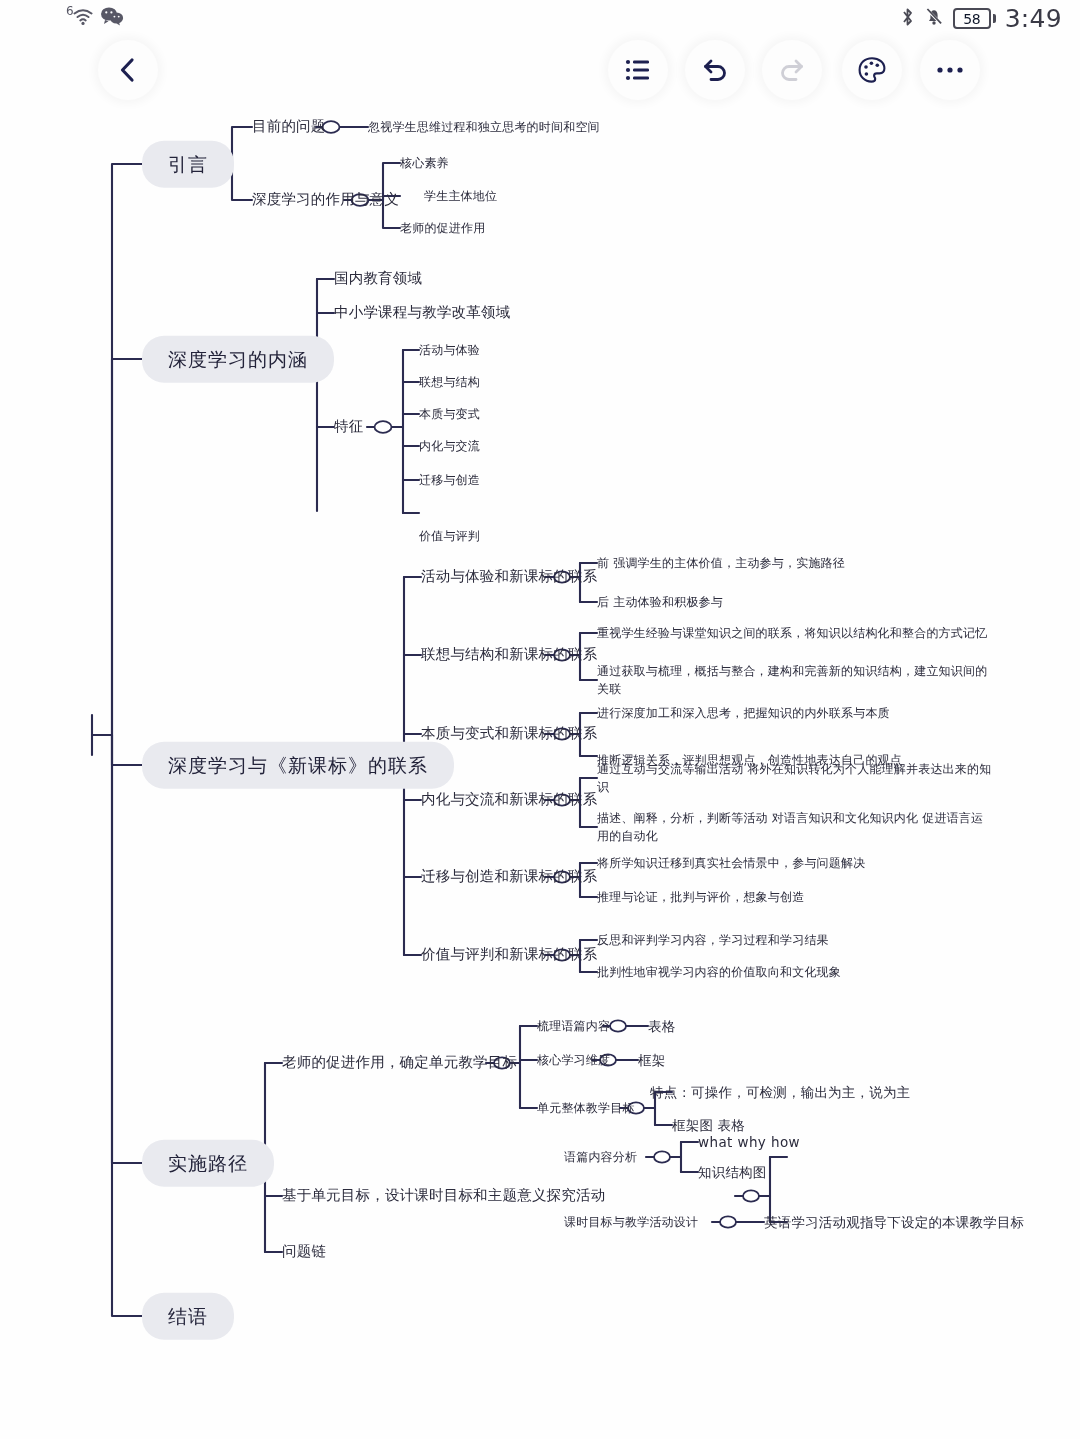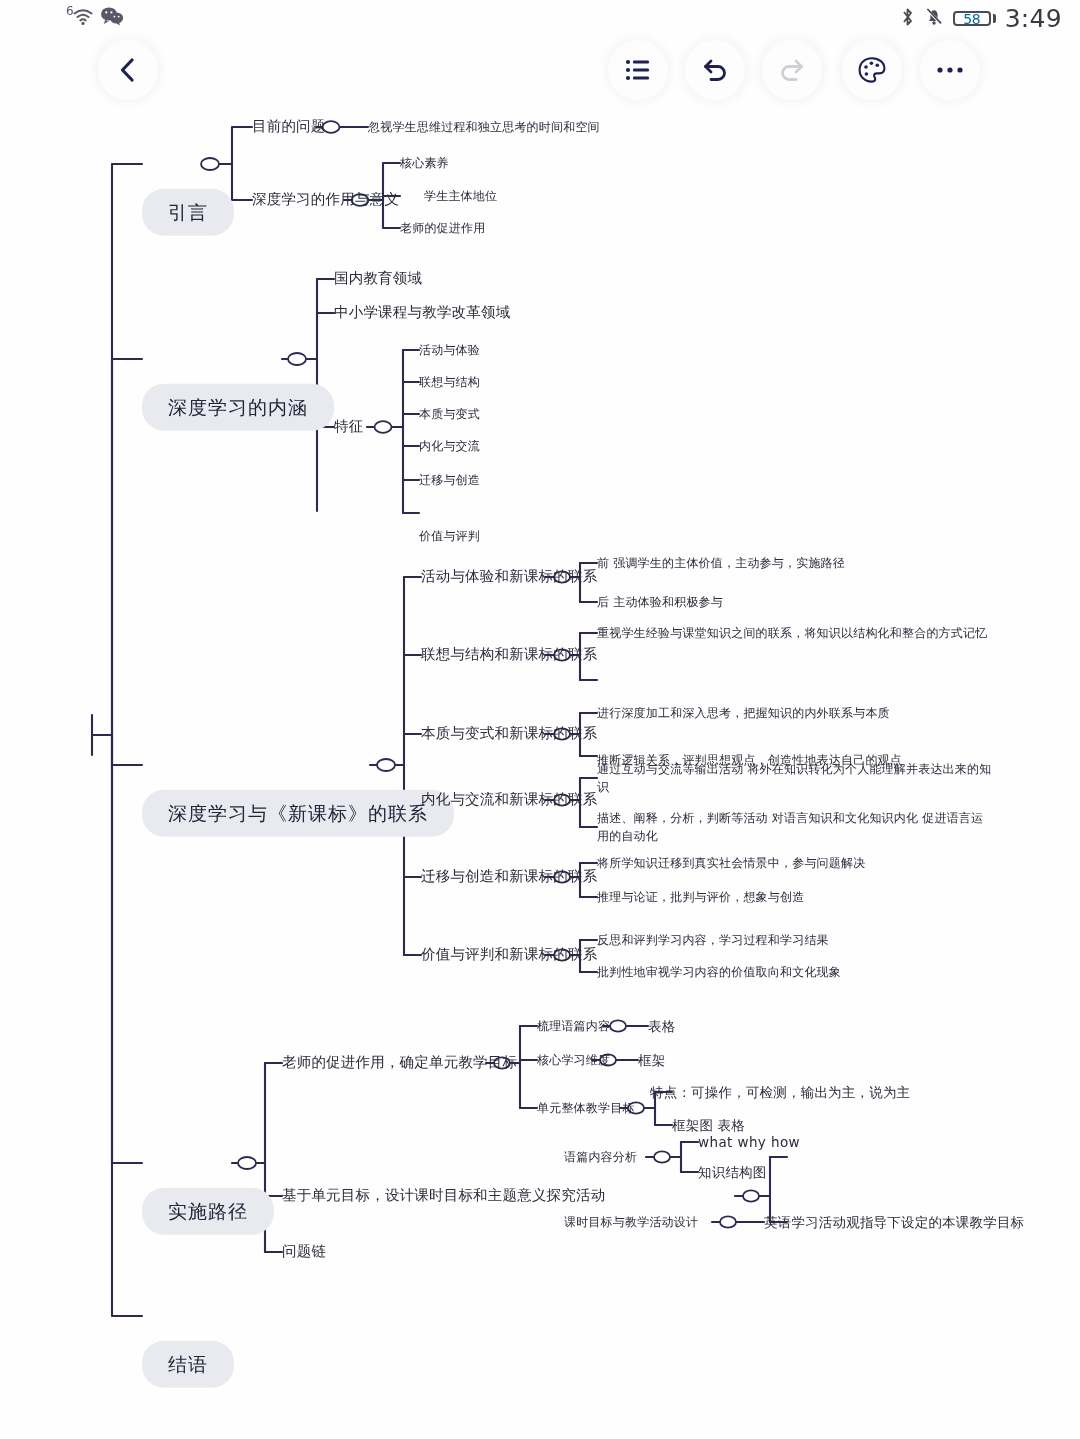--- a/index.html
+++ b/index.html
@@ -40,23 +40,23 @@
     letter-spacing: 0.3px;
     font-family: "DejaVu Sans", "Liberation Sans", sans-serif;
   }
   .battery {
     display: inline-flex;
     align-items: center;
   }
   .battery-body {
     border: 2px solid #4a4a55;
     border-radius: 4px;
-    width: 38px; height: 15px;
+    width: 38px; height: 21px;
     font-size: 14px;
-    color: #0369a1;
+    color: #0f172a;
     display: flex; align-items: center; justify-content: center;
     letter-spacing: -0.5px;
   }
   .battery-cap {
     width: 3px; height: 9px;
     background: #4a4a55;
     border-radius: 0 2px 2px 0;
     margin-left: 2px;
   }
   .wifi-wrap { position: relative; display:inline-block; }
@@ -99,21 +99,20 @@
     line-height: 1.5;
     letter-spacing: 0.2px;
   }
   .node.pill {
     background: #e9eaef;
     border-radius: 22px;
     padding: 9px 26px;
     font-size: 19px;
     color: #23233a;
     letter-spacing: 1px;
-    margin-top: 48px;
   }
   .node.wrap {
     white-space: normal;
   }
   .node.lvl2 { font-size: 14.5px; }
   .node.lvl3 { font-size: 12px; }
   .node.lvl4 { font-size: 13.5px; }
   .node.en { letter-spacing: 0.4px; }
 </style>
 </head>
@@ -399,20 +398,21 @@
     <div class="node lvl3" style="left:419px; top:436px;">价值与评判</div>
 
     <div class="node pill" style="left:142px; top:665px;">深度学习与《新课标》的联系</div>
 
     <div class="node lvl2" style="left:421px; top:477px;">活动与体验和新课标的联系</div>
     <div class="node lvl3" style="left:597px; top:463px;">前 强调学生的主体价值，主动参与，实施路径</div>
     <div class="node lvl3" style="left:597px; top:502px;">后 主动体验和积极参与</div>
 
     <div class="node lvl2" style="left:421px; top:555px;">联想与结构和新课标的联系</div>
     <div class="node lvl3" style="left:597px; top:533px;">重视学生经验与课堂知识之间的联系，将知识以结构化和整合的方式记忆</div>
+    <div class="node lvl3 wrap" style="left:597px; top:580px; width:392px;">通过获取与梳理，概括与整合，建构和完善新的知识结构，建立知识间的关联</div>
 
     <div class="node lvl2" style="left:421px; top:634px;">本质与变式和新课标的联系</div>
     <div class="node lvl3" style="left:597px; top:613px;">进行深度加工和深入思考，把握知识的内外联系与本质</div>
     <div class="node lvl3" style="left:597px; top:660px;">推断逻辑关系，评判思想观点，创造性地表达自己的观点</div>
 
     <div class="node lvl2" style="left:421px; top:700px;">内化与交流和新课标的联系</div>
     <div class="node lvl3 wrap" style="left:597px; top:678px; width:395px;">通过互动与交流等输出活动 将外在知识转化为个人能理解并表达出来的知识</div>
     <div class="node lvl3 wrap" style="left:597px; top:727px; width:395px;">描述、阐释，分析，判断等活动 对语言知识和文化知识内化 促进语言运用的自动化</div>
 
     <div class="node lvl2" style="left:421px; top:777px;">迁移与创造和新课标的联系</div>

